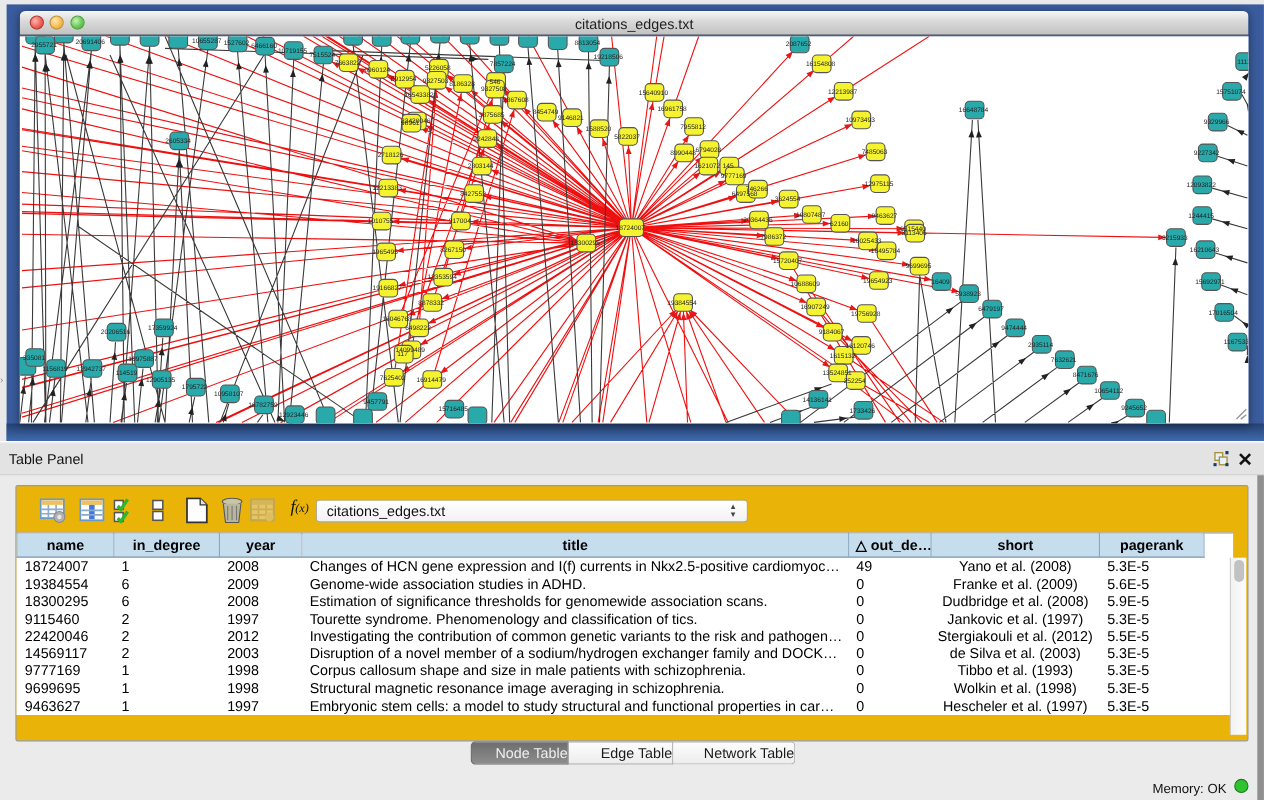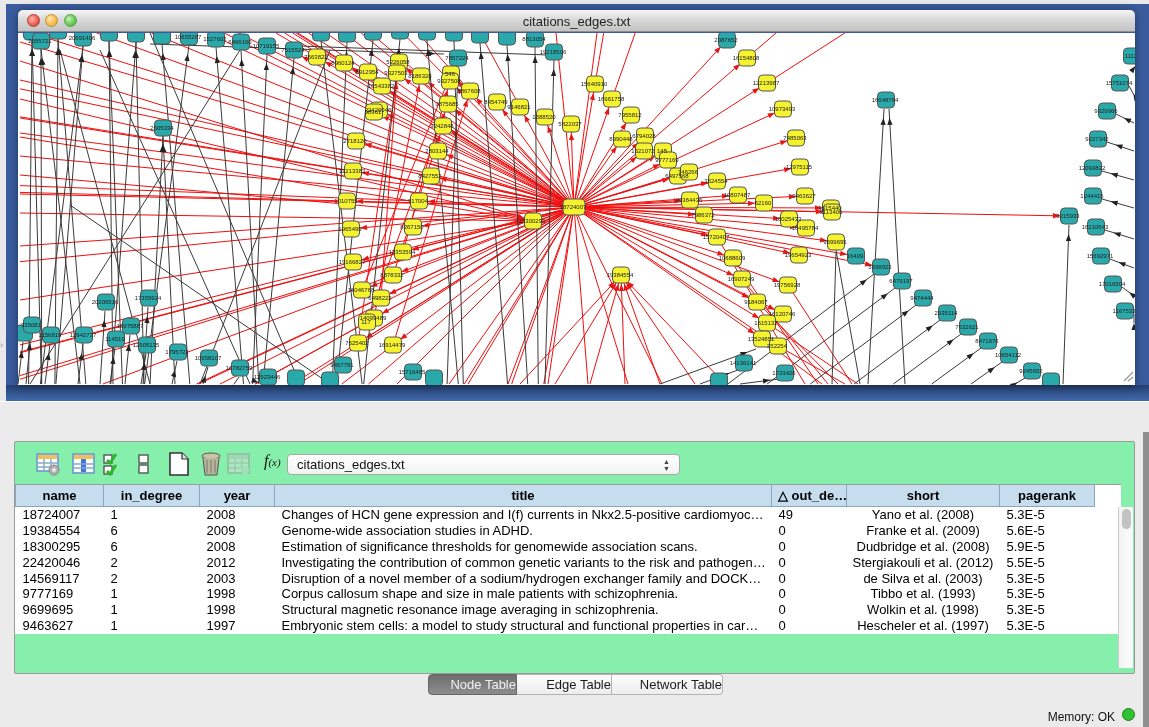--- a/index.html
+++ b/index.html
@@ -10,21 +10,21 @@
 .tl{position:absolute;top:4px;width:13px;height:13px;border-radius:50%}
 #tlr{left:9px;background:radial-gradient(circle at 4px 4px,#ffb3ac,#ec6559 55%,#d1372c);border:1px solid #b53830}
 #tly{left:27px;background:radial-gradient(circle at 4px 4px,#ffe9b3,#f6bd4e 55%,#dd9e27);border:1px solid #c29137}
 #tlg{left:46px;background:radial-gradient(circle at 4px 4px,#c7f2b9,#69ca58 55%,#44a933);border:1px solid #51a23e}
 #canvas{position:absolute;left:0;top:23px;width:1117px;height:352px;background:#fff;overflow:hidden}
 #tp{position:absolute;left:0;top:401px;width:1149px;height:326px;background:#ebebeb;border-top:1px solid #fff}
 #tphead{position:absolute;left:0;top:1px;width:1149px;height:29px;background:#e3e3e3;border-bottom:1px solid #d0d0d0}
 #tphead span{position:absolute;left:8px;top:7px;font-size:13px;color:#111}
 #xicon{position:absolute;right:10px;top:5px;font-size:17px;font-weight:bold;color:#111}
 #flicon{position:absolute;right:32px;top:7px;width:14px;height:14px}
-#block{position:absolute;left:14px;top:39px;width:1121px;height:233px;background:#86efac;border:1px solid #9a9a9a;border-radius:2px}
+#block{position:absolute;left:14px;top:39px;width:1121px;height:233px;background:#eab308;border:1px solid #9a9a9a;border-radius:2px}
 #toolbar{position:absolute;left:0;top:0;width:100%;height:43px}
 #combo{position:absolute;left:272px;top:12px;width:393px;height:21px;background:linear-gradient(#fff,#f2f2f2);border:1px solid #a8a8a8;border-radius:4px;font-size:13px;color:#111;padding:2px 0 0 9px}
 #combo .arr{position:absolute;right:9px;top:3px;font-size:7px;color:#444;line-height:7px}
 table{border-collapse:collapse;table-layout:fixed;width:1105px;position:absolute;left:0;top:42px;font-size:13px;background:#fff}
 th{background:#c6dded;border:1px solid #89a8bf;border-top:1px solid #9a9a9a;font-weight:bold;font-size:13px;height:22px;overflow:hidden;white-space:nowrap}
 td{height:15.9px;padding:0 0 0 7px;overflow:hidden;white-space:nowrap;border:none;font-size:13px;color:#000}
 td.c6{text-align:center;padding:0}
 .c1{width:88px}.c2{width:96px}.c3{width:75px}.c4{width:497px}.c5{width:75px}.c6{width:153px}.c7{width:95px}.c8{width:26px}
 #vsb{position:absolute;right:1px;top:65px;width:15px;height:161px;background:linear-gradient(90deg,#f2f2f2,#fdfdfd);border-left:1px solid #ccc}
 #vsb div{position:absolute;left:3px;top:2px;width:9px;height:20px;background:#c2c2c2;border-radius:5px}
@@ -483,20 +483,31 @@
       </svg>
     </div>
  <div id="titlebar">
       <div id="title">citations_edges.txt</div>
   <div class="tl" id="tlr"></div>
       <div class="tl" id="tly"></div>
       <div class="tl" id="tlg"></div>
  </div>
 </div>
 <div id="tp">
+ <div id="tphead">
+      <span>Table Panel</span>
+   <svg id="flicon" viewBox="0 0 14 14">
+        <rect x="1.5" y="1.5" width="7" height="7" fill="#e8f0fa" stroke="#a3933a" stroke-width="1.2"></rect>
+        <rect x="5.5" y="5.5" width="7" height="7" fill="#e8f0fa" stroke="#a3933a" stroke-width="1.2"></rect>
+        <rect x="11" y="0" width="3" height="3" fill="#1d3a66"></rect>
+        <rect x="0" y="11" width="3" height="3" fill="#1d3a66"></rect>
+        <rect x="11" y="11" width="3" height="3" fill="#1d3a66"></rect>
+      </svg>
+   <div id="xicon">✕</div>
+    </div>
  <div id="block">
   <div id="toolbar">
    <svg class="ticon" style="left:21px" width="24" height="24" viewBox="0 0 24 24">
           <rect x="1" y="2" width="21" height="17" fill="#fff" stroke="#6699cc" stroke-width="1.6"></rect>
           <rect x="2" y="3" width="19" height="4" fill="#f0c060"></rect>
           <path d="M2 11h19M2 15h19M8 7v12M15 7v12" stroke="#88aacc" stroke-width="1.5"></path>
           <circle cx="18" cy="18" r="5" fill="#b0b0b0" stroke="#888"></circle>
           <circle cx="18" cy="18" r="2" fill="#e8e8e8"></circle>
         </svg>
    <svg class="ticon" style="left:57px" width="24" height="24" viewBox="0 0 24 24">
@@ -581,20 +592,30 @@
             <td class="c1">18300295</td>
             <td class="c2">6</td>
             <td class="c3">2008</td>
             <td class="c4">Estimation of significance thresholds for genomewide association scans.</td>
             <td class="c5">0</td>
             <td class="c6">Dudbridge et al. (2008)</td>
             <td class="c7">5.9E-5</td>
             <td class="c8"></td>
           </tr>
 <tr>
+            <td class="c1">9115460</td>
+            <td class="c2">2</td>
+            <td class="c3">1997</td>
+            <td class="c4">Tourette syndrome. Phenomenology and classification of tics.</td>
+            <td class="c5">0</td>
+            <td class="c6">Jankovic et al. (1997)</td>
+            <td class="c7">5.3E-5</td>
+            <td class="c8"></td>
+          </tr>
+<tr>
             <td class="c1">22420046</td>
             <td class="c2">2</td>
             <td class="c3">2012</td>
             <td class="c4">Investigating the contribution of common genetic variants to the risk and pathogen…</td>
             <td class="c5">0</td>
             <td class="c6">Stergiakouli et al. (2012)</td>
             <td class="c7">5.5E-5</td>
             <td class="c8"></td>
           </tr>
 <tr>

